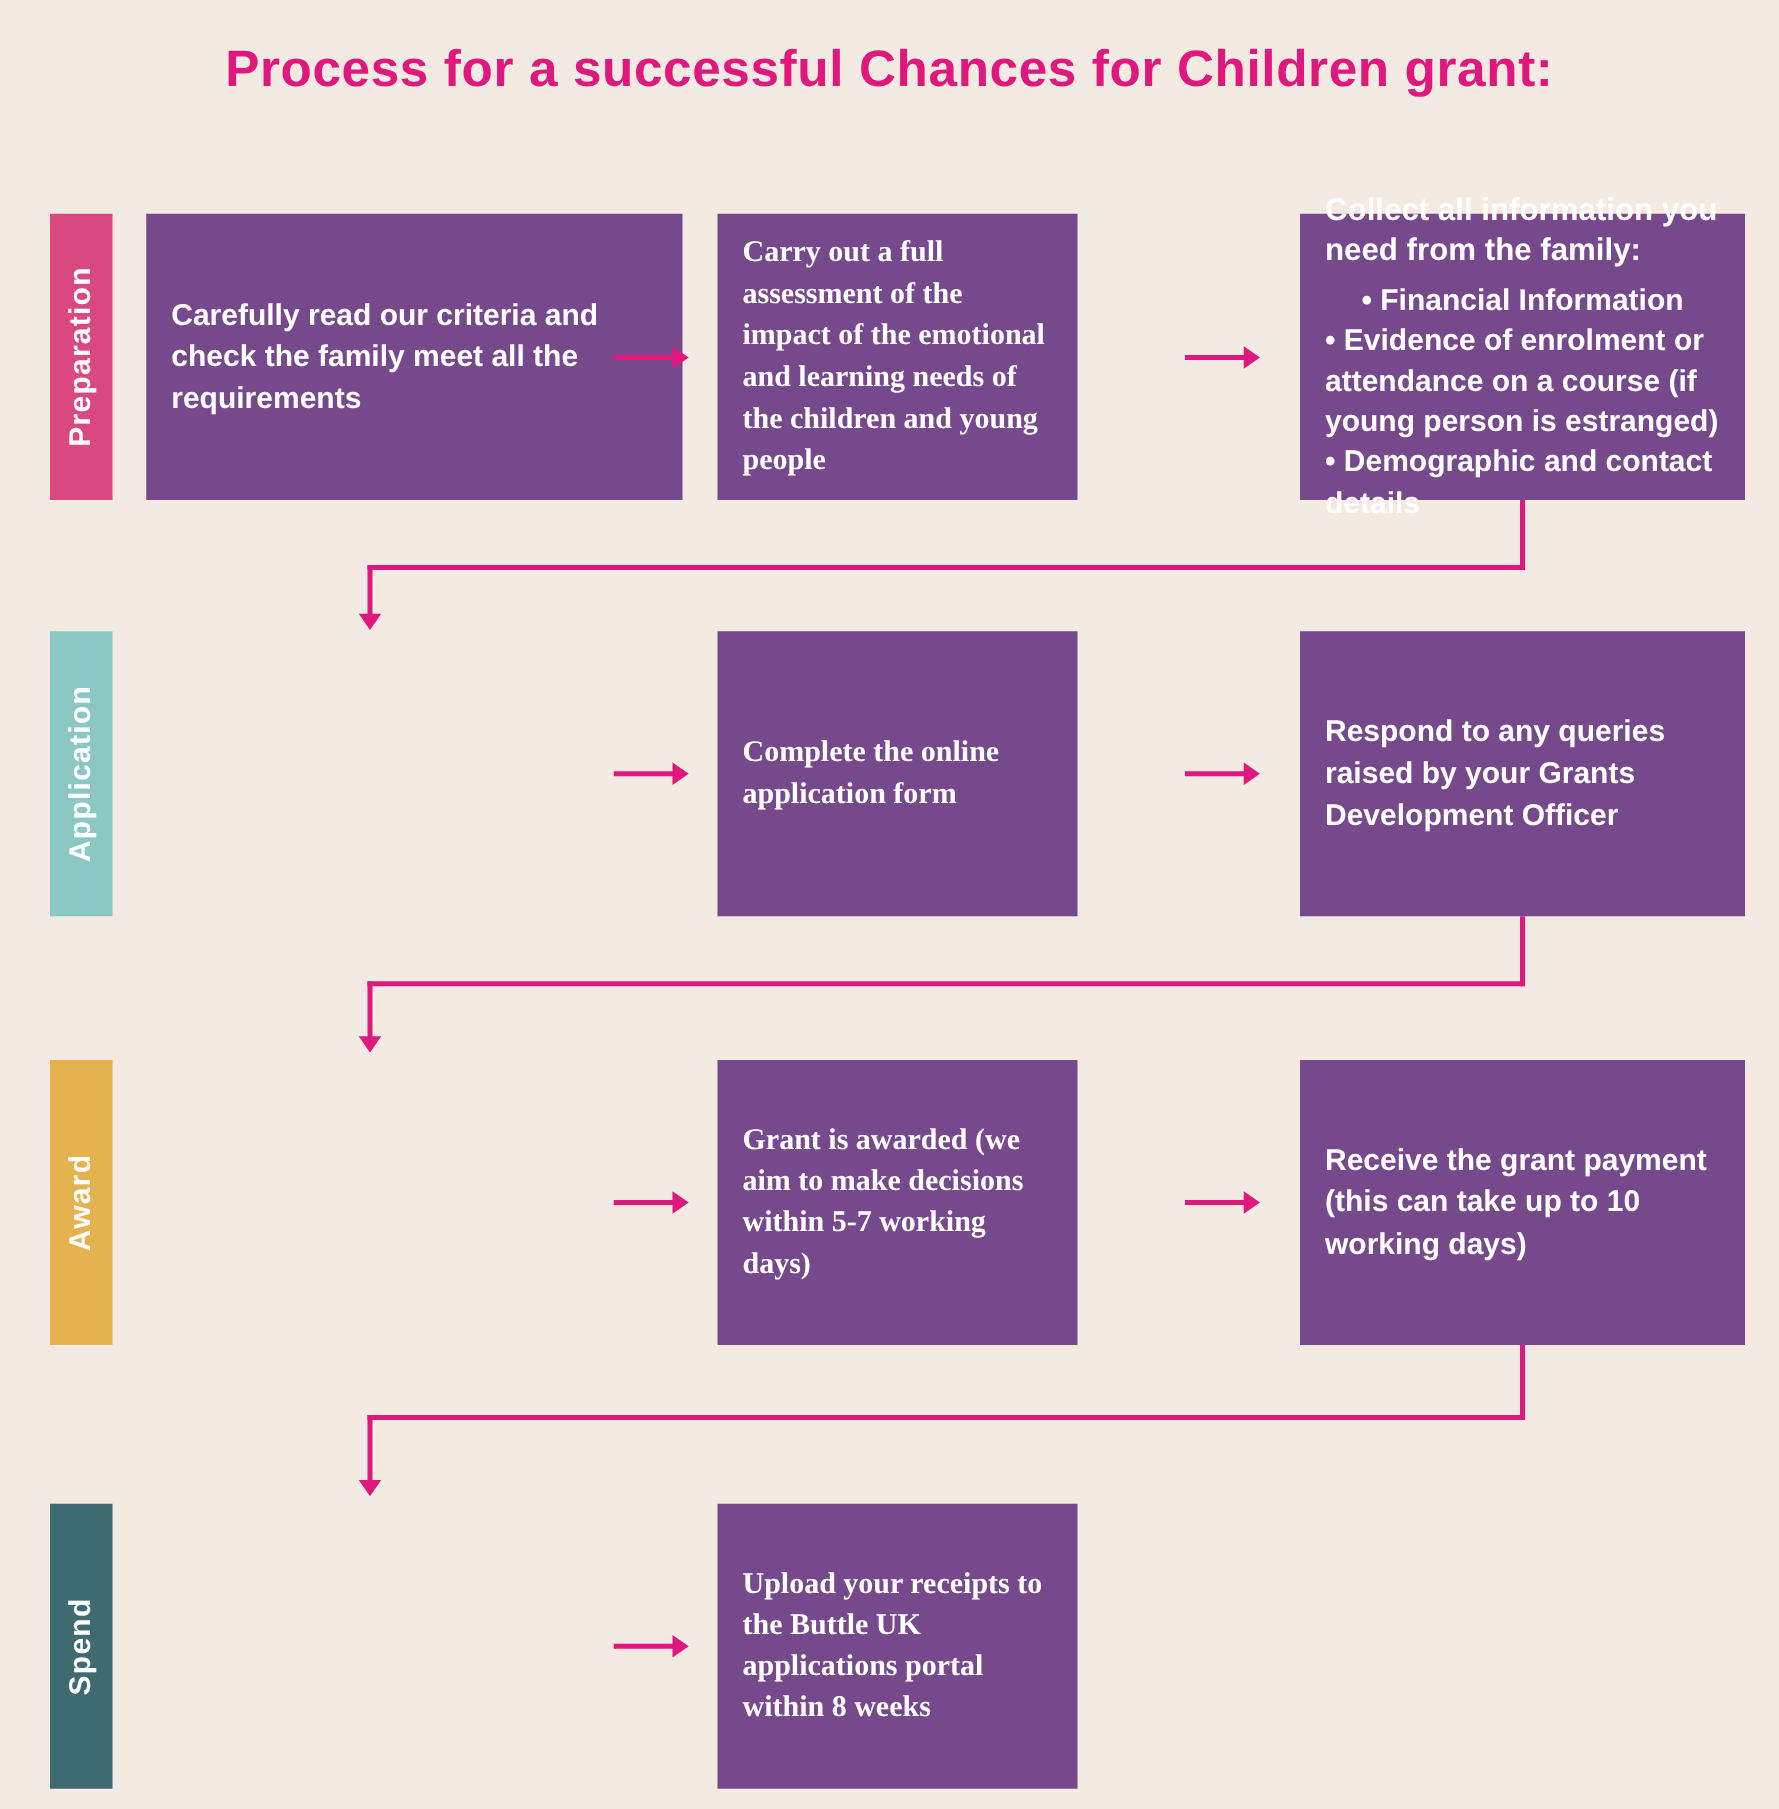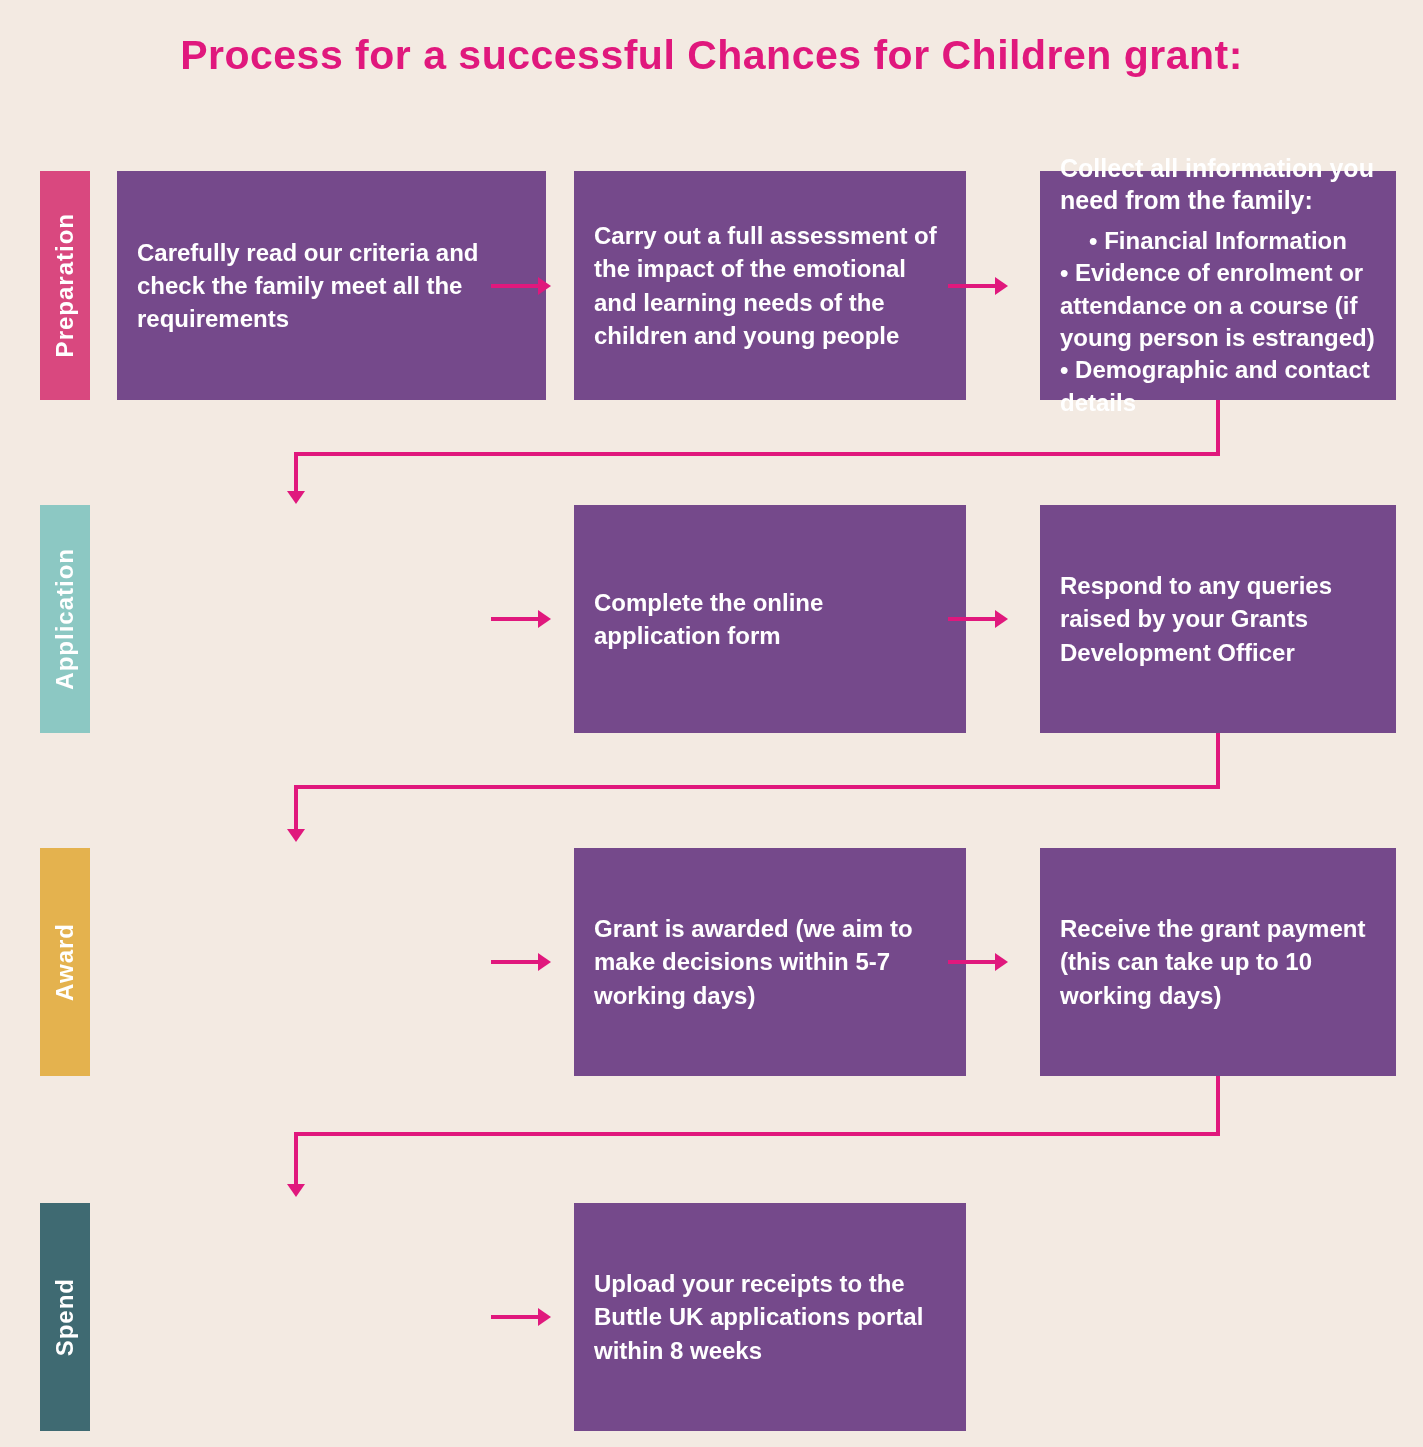--- a/index.html
+++ b/index.html
@@ -60,21 +60,21 @@
     color:#ffffff;
     display:flex;flex-direction:column;
     align-items:center;justify-content:center;
     text-align:left;
     padding:16px 20px;
     font-weight:bold;
     font-size:24px;
     line-height:1.38;
   }
   .c1{left:117px;width:429px;}
-  .c2{left:574px;width:392px;}
+  .c2{left:574px;width:288px;font-family:Liberation Serif, serif;}
   .c3{left:1040px;width:356px;}
   .box .heading{font-size:25px;line-height:1.3;margin-bottom:8px;}
   .box .bullet{font-size:24px;line-height:1.35;font-weight:bold;}
   .h-arrow{
     position:absolute;
     top:calc(50% - 2px);
     width:48px;height:4px;
     background:var(--arrow-pink);
   }
   .h-arrow::after{

